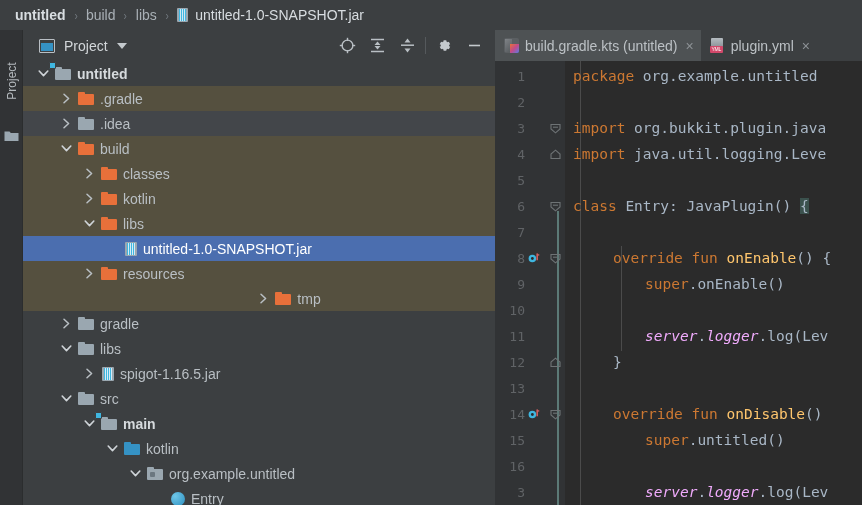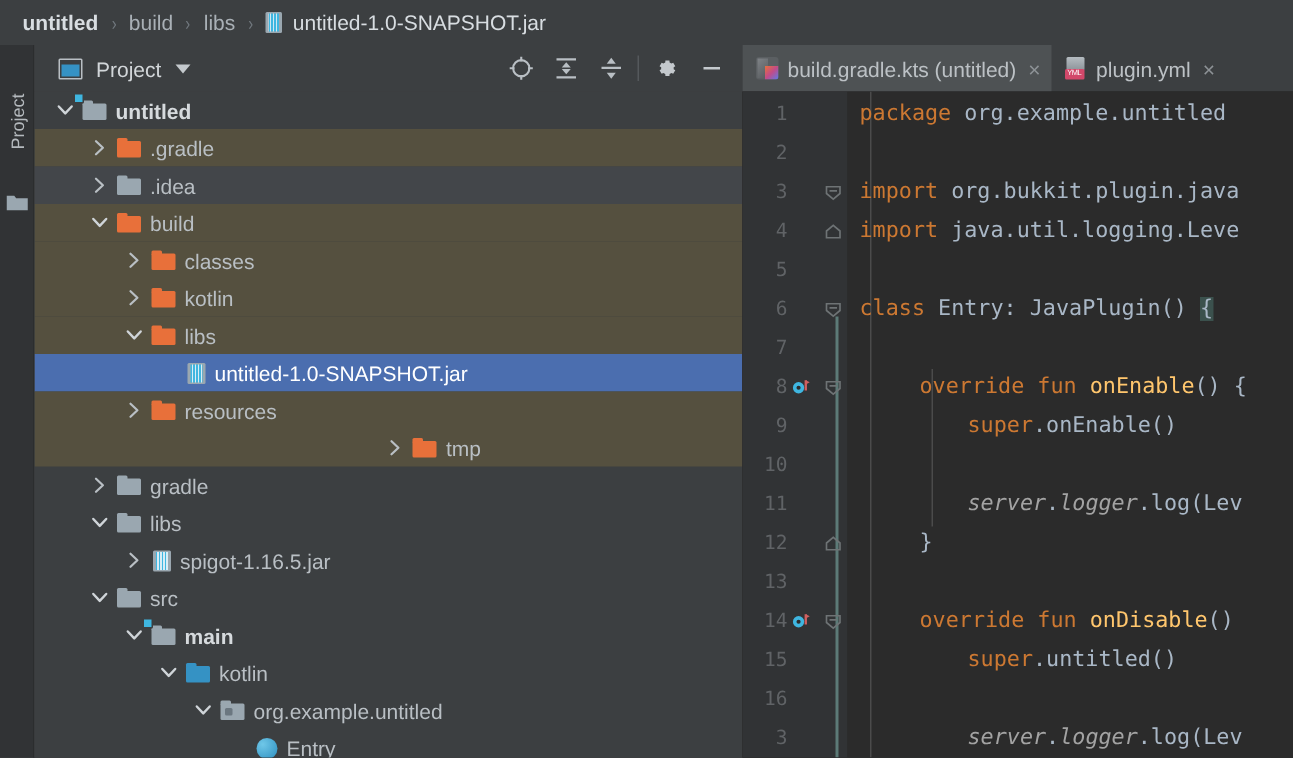--- a/index.html
+++ b/index.html
@@ -252,21 +252,21 @@
     white-space: pre;
     color: #a9b7c6;
   }
   .ind1 { padding-left: 8px; }
   .ind2 { padding-left: 48px; }
   .ind3 { padding-left: 80px; }
 
   .kw   { color: #cc7832; }
   .cls  { color: #a9b7c6; }
   .fn   { color: #ffc66d; }
-  .prop { color: #a3a3a3; font-style: italic; }
+  .prop { color: #f0abfc; font-style: italic; }
   .plain{ color: #a9b7c6; }
   .brace-hl { background: #3b514d; color: #a9b7c6; }
 
   
   .guide {
     position: absolute; top: 0; bottom: 0; width: 1px; background: #4b4b4b;
   }
   .guide-teal {
     position: absolute; width: 2px; background: #5c7a77;
   }

